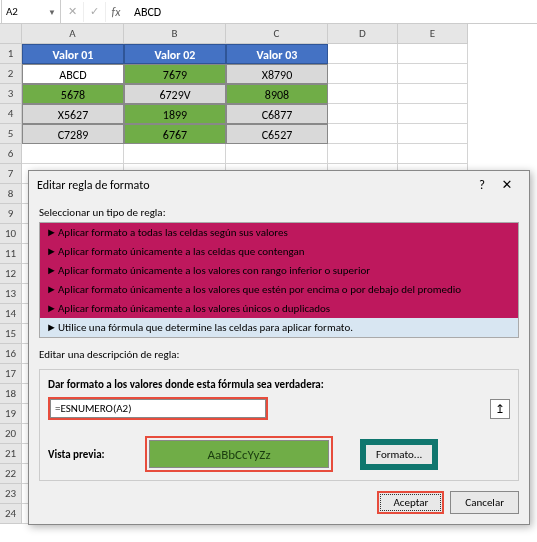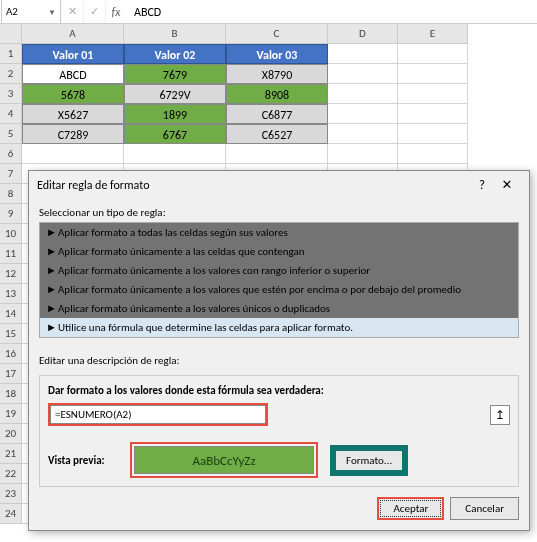--- a/index.html
+++ b/index.html
@@ -19,31 +19,31 @@
 .grn{background:#70AD47;color:#000;border:1px solid #888}
 .gry{background:#D9D9D9;color:#000000;border:1px solid #888}
 .wht{background:#fff;color:#000;border:1px solid #888}
 .dialog{position:absolute;left:28px;top:170px;width:502px;background:#f0f0f0;border:1px solid #888;box-shadow:2px 2px 8px rgba(0,0,0,0.3)}
 .titlebar{display:flex;align-items:center;padding:6px 8px;font-size:12px}
 .titlebar .t{flex:1}
 .titlebar .q{width:22px;text-align:center;cursor:pointer;font-size:13px}
 .titlebar .x{width:28px;text-align:center;cursor:pointer;font-size:13px}
 .dbody{padding:4px 10px 10px 10px}
 .seclabel{font-size:11px;margin:4px 0 3px 0}
-.rulelist{border:1px solid #aaa;background:#737373;font-size:11px}
+.rulelist{border:1px solid #aaa;background:#be185d;font-size:11px}
 .rulelist div{padding:3px 6px;cursor:pointer}
 .rulelist div.sel{background:#d8e6f2}
 .rulelist .arrow{display:inline-block;width:12px}
 .groupbox{border:1px solid #ccc;margin-top:8px;padding:8px;position:relative}
 .grouplabel{font-size:11px;font-weight:bold;margin-bottom:6px}
 .formula-row{display:flex;align-items:center}
 .formula-input{flex:0 0 220px;border:2px solid #e74c3c;padding:0;background:#fff}
 .formula-input input{width:100%;border:1px solid #888;padding:2px 4px;font-size:11px;outline:none}
 .colref{width:20px;height:20px;border:1px solid #888;margin-left:auto;display:flex;align-items:center;justify-content:center;background:#fff;cursor:pointer;font-size:12px}
-.preview-row{display:flex;align-items:center;gap:12px;margin-top:16px}
+.preview-row{display:flex;align-items:center;gap:27px;margin-top:16px}
 .pvlabel{font-size:11px;font-weight:bold;width:70px}
 .pvbox{border:2px solid #e74c3c;padding:2px}
 .pvinner{background:#70AD47;border:1px solid #888;width:180px;height:28px;display:flex;align-items:center;justify-content:center;font-size:13px;color:#1a3d0f}
 .fmtbtn{border:6px solid #0f766e;background:#e8e8e8;padding:3px 10px;font-size:11px;cursor:pointer}
 .btns{display:flex;justify-content:flex-end;gap:6px;margin-top:10px}
 .btn{border:1px solid #888;background:#e8e8e8;padding:3px 14px;font-size:11px;cursor:pointer}
 .btn.primary{border:2px solid #e74c3c;outline:1px dotted #333;outline-offset:-4px}
 </style>
 </head>
 <body>
@@ -221,21 +221,21 @@
   <div class="dbody">
     <div class="seclabel">Seleccionar un tipo de regla:</div>
     <div class="rulelist" id="rulelist">
         <div><span class="arrow">►</span>Aplicar formato a todas las celdas según sus valores</div>
         <div><span class="arrow">►</span>Aplicar formato únicamente a las celdas que contengan</div>
         <div><span class="arrow">►</span>Aplicar formato únicamente a los valores con rango inferior o superior</div>
         <div><span class="arrow">►</span>Aplicar formato únicamente a los valores que estén por encima o por debajo del promedio</div>
         <div><span class="arrow">►</span>Aplicar formato únicamente a los valores únicos o duplicados</div>
         <div class="sel"><span class="arrow">►</span>Utilice una fórmula que determine las celdas para aplicar formato.</div>
       </div>
-    <div class="seclabel" style="margin-top:16px">Editar una descripción de regla:</div>
+    <div class="seclabel" style="margin-top:10px">Editar una descripción de regla:</div>
     <div class="groupbox">
       <div class="grouplabel">Dar formato a los valores donde esta fórmula sea verdadera:</div>
       <div class="formula-row">
         <div class="formula-input">
           <input type="text" value="=ESNUMERO(A2)" style="">
         </div>
         <div class="colref">↥</div>
       </div>
       <div class="preview-row">
         <div class="pvlabel">Vista previa:</div>

